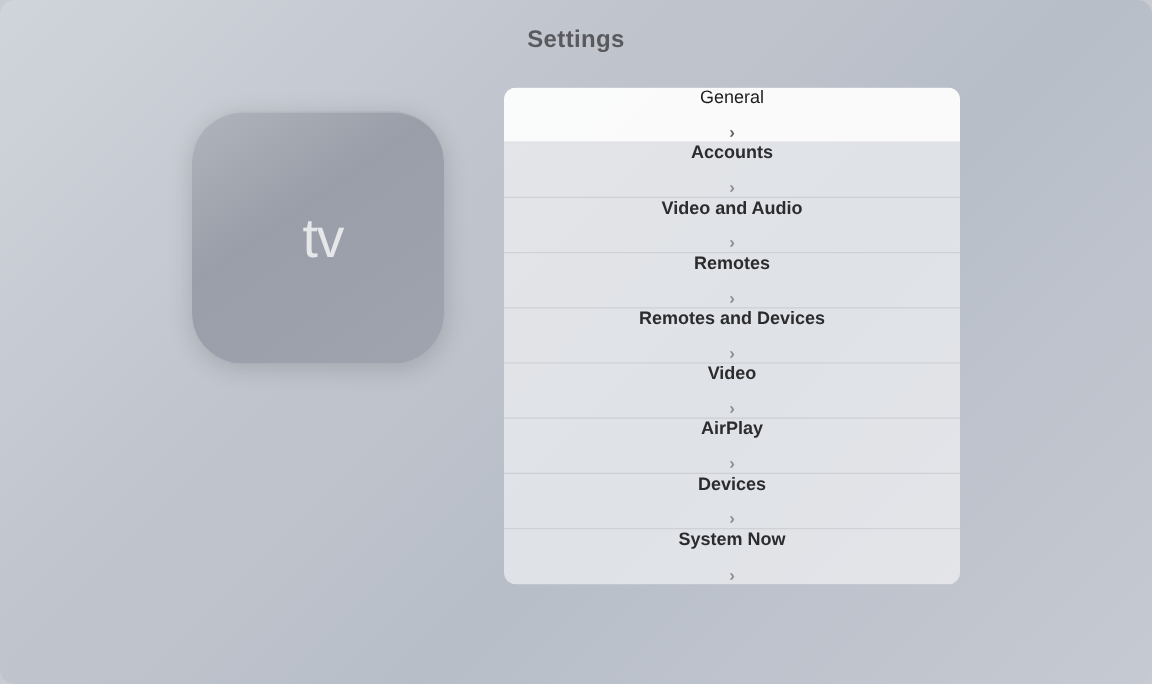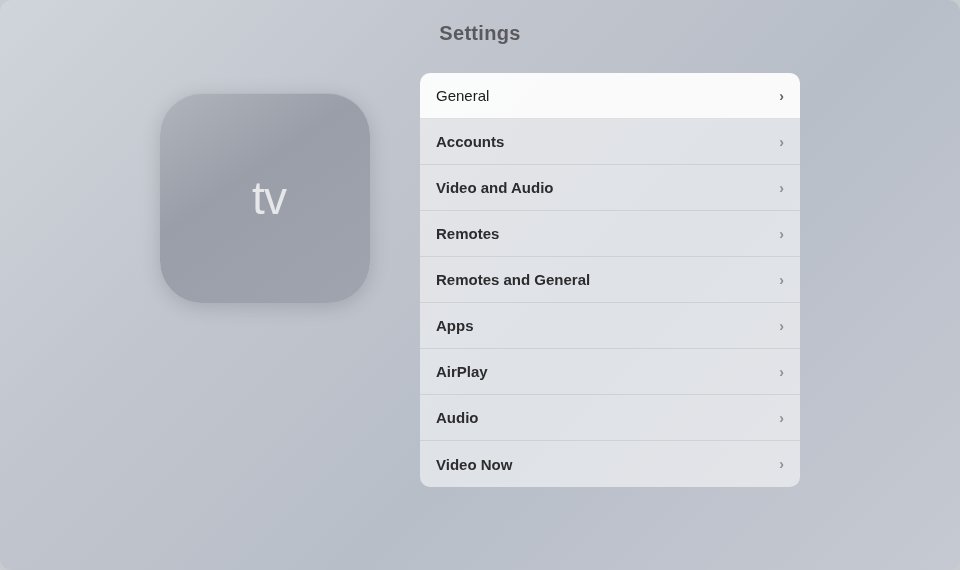--- a/index.html
+++ b/index.html
@@ -92,20 +92,21 @@
     .menu-item {
       display: flex;
       align-items: center;
       justify-content: space-between;
       padding: 0 16px;
       height: 46px;
       background: rgba(255,255,255,0.55);
       border-bottom: 1px solid rgba(180,182,188,0.4);
       cursor: pointer;
       transition: background 0.1s;
+      flex-direction: column;
     }
 
     .menu-item:last-child {
       border-bottom: none;
     }
 
     .menu-item.selected {
       background: rgba(255,255,255,0.92);
     }
 
@@ -158,34 +159,34 @@
         </div>
         <div class="menu-item">
           <span class="menu-item-label">Video and Audio</span>
           <span class="chevron">›</span>
         </div>
         <div class="menu-item">
           <span class="menu-item-label">Remotes</span>
           <span class="chevron">›</span>
         </div>
         <div class="menu-item">
-          <span class="menu-item-label">Remotes and General</span>
+          <span class="menu-item-label">Remotes and Devices</span>
           <span class="chevron">›</span>
         </div>
         <div class="menu-item">
-          <span class="menu-item-label">Apps</span>
+          <span class="menu-item-label">Video</span>
           <span class="chevron">›</span>
         </div>
         <div class="menu-item">
           <span class="menu-item-label">AirPlay</span>
           <span class="chevron">›</span>
         </div>
         <div class="menu-item">
-          <span class="menu-item-label">Audio</span>
+          <span class="menu-item-label">Devices</span>
           <span class="chevron">›</span>
         </div>
         <div class="menu-item">
-          <span class="menu-item-label">Video Now</span>
+          <span class="menu-item-label">System Now</span>
           <span class="chevron">›</span>
         </div>
       </div>
   </div>
 </div>
 
 </body></html>

